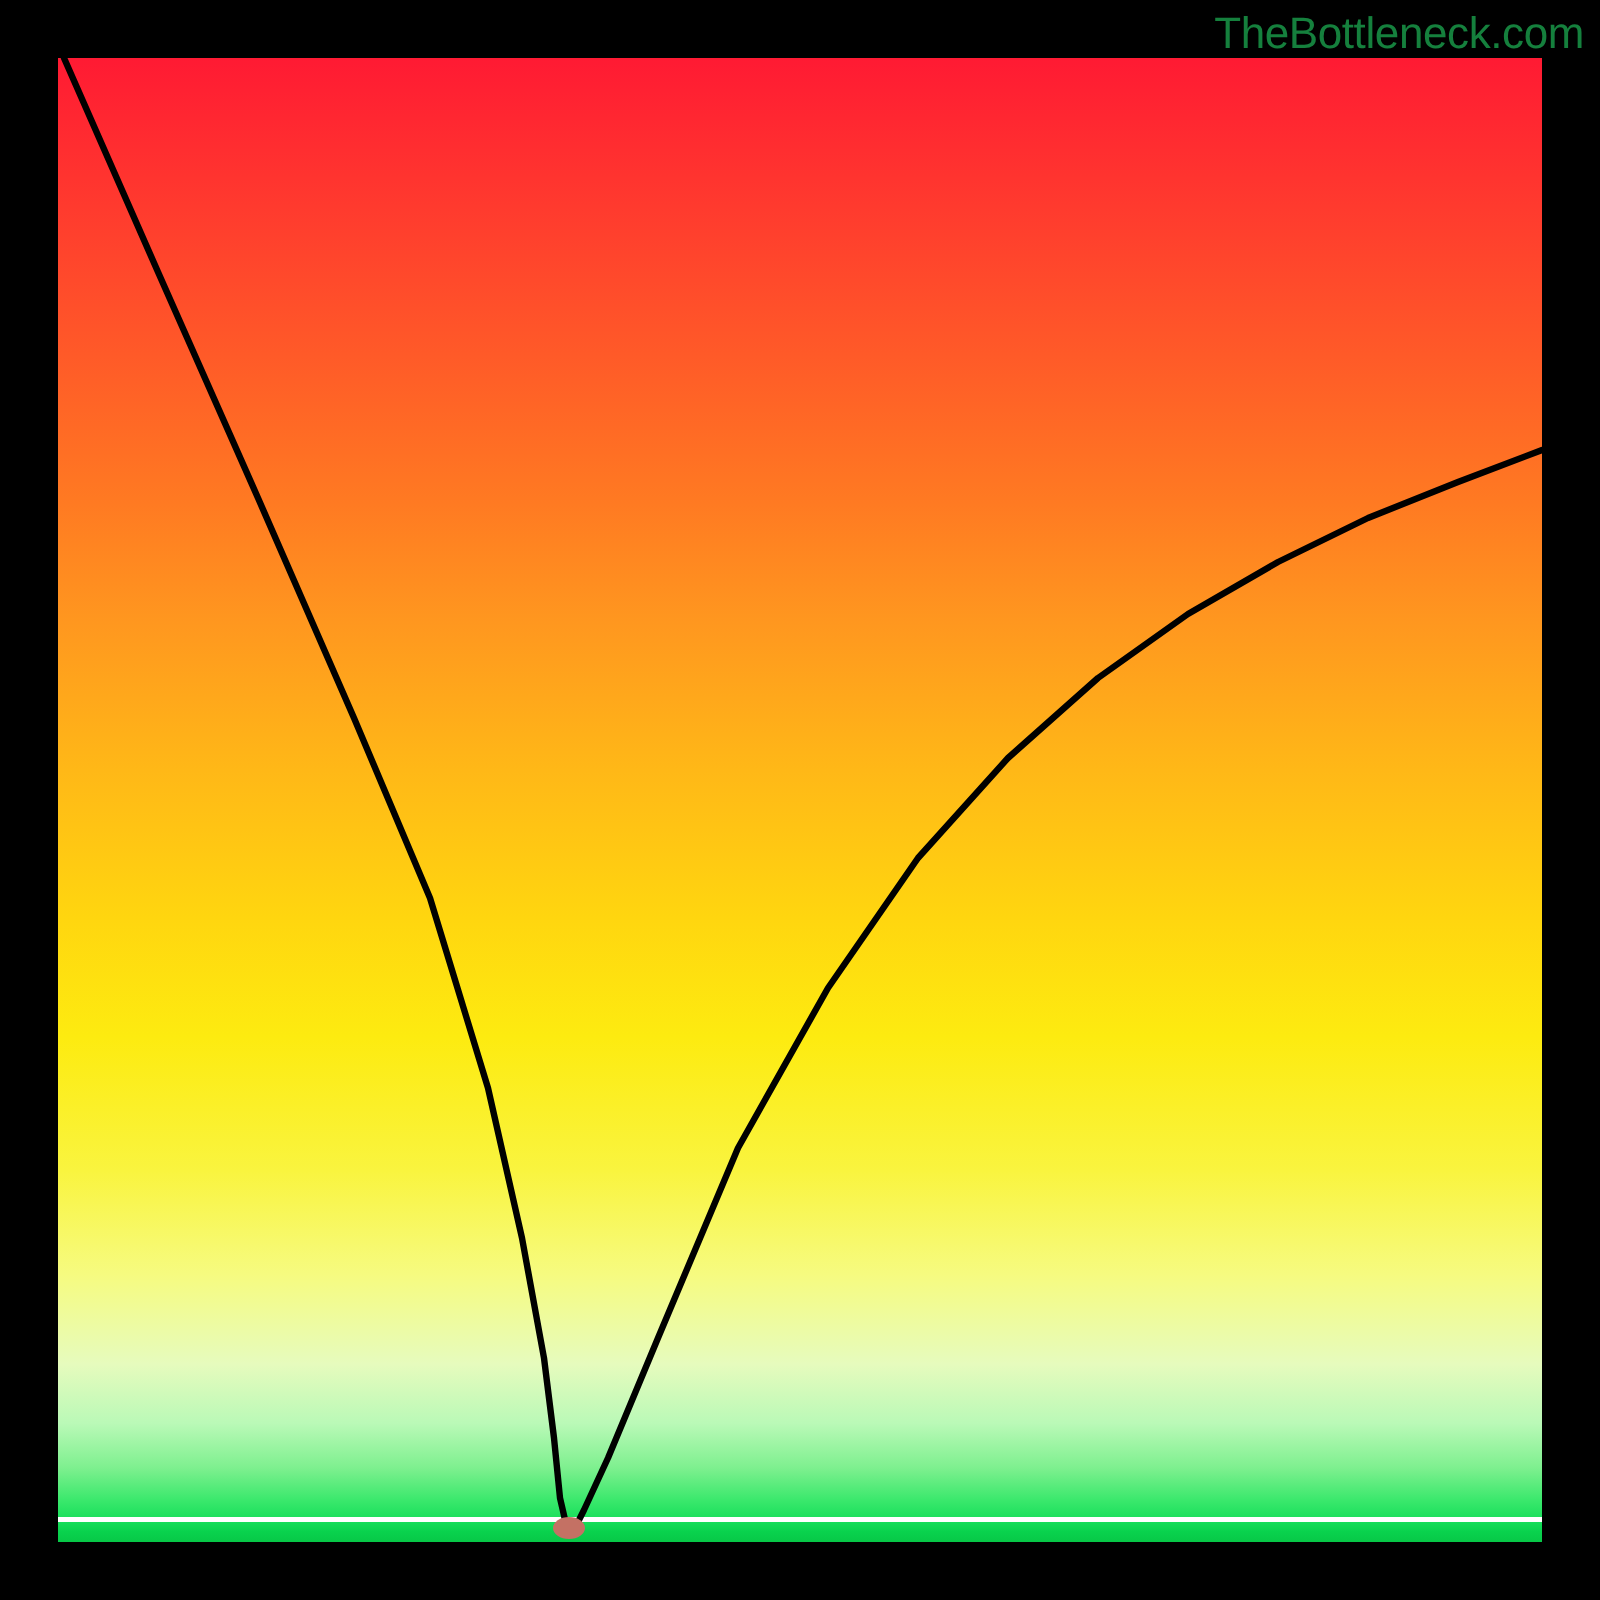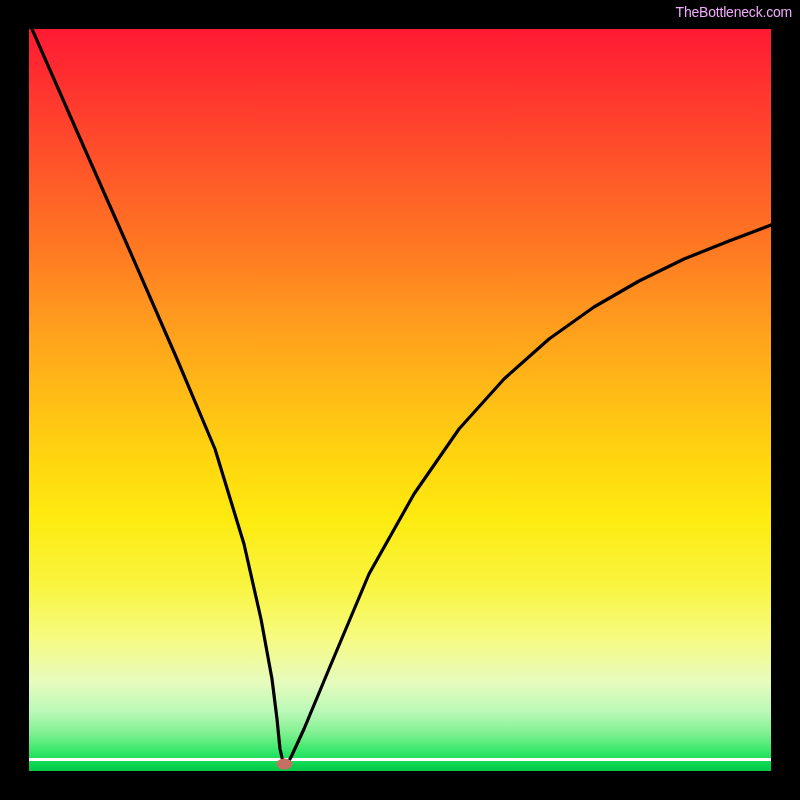--- a/index.html
+++ b/index.html
@@ -59,22 +59,22 @@
     position: absolute;
     left: 0;
     top: 0;
     width: 100%;
     height: 100%;
   }
   .watermark {
     position: absolute;
     top: 4px;
     right: 8px;
-    color: #f0abfc;
-    font-size: 14px;
+    color: #15803d;
+    font-size: 22px;
     font-weight: 500;
     letter-spacing: -0.2px;
     user-select: none;
   }
 </style>
 </head>
 <body>
 
 <div class="frame">
 

